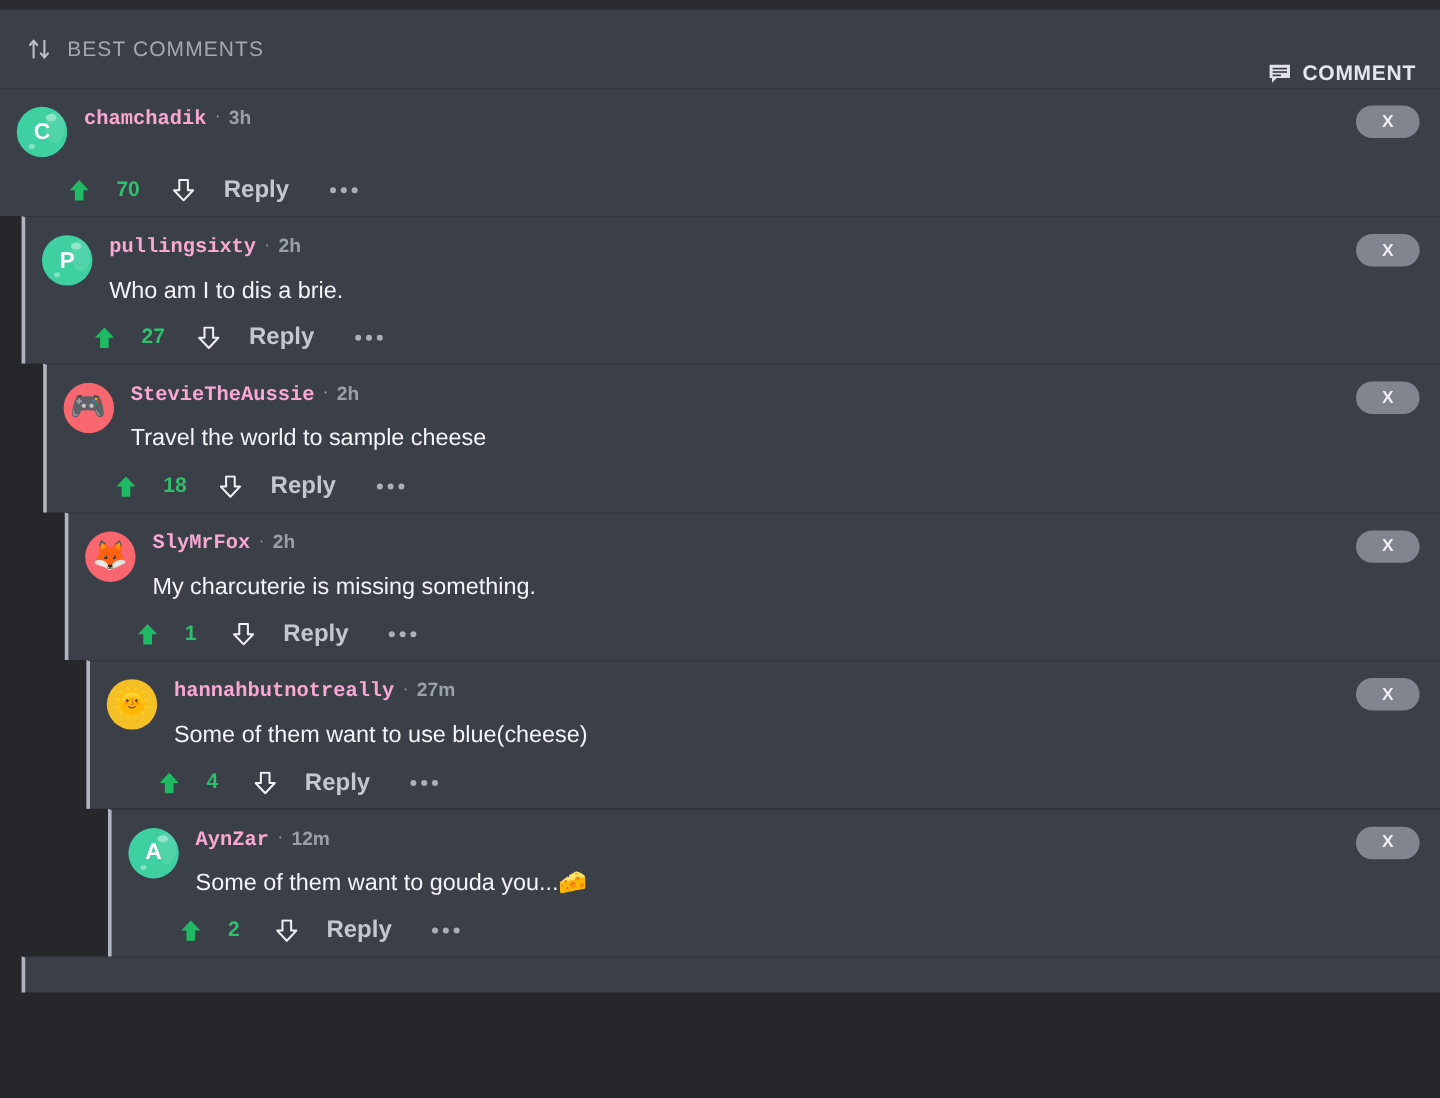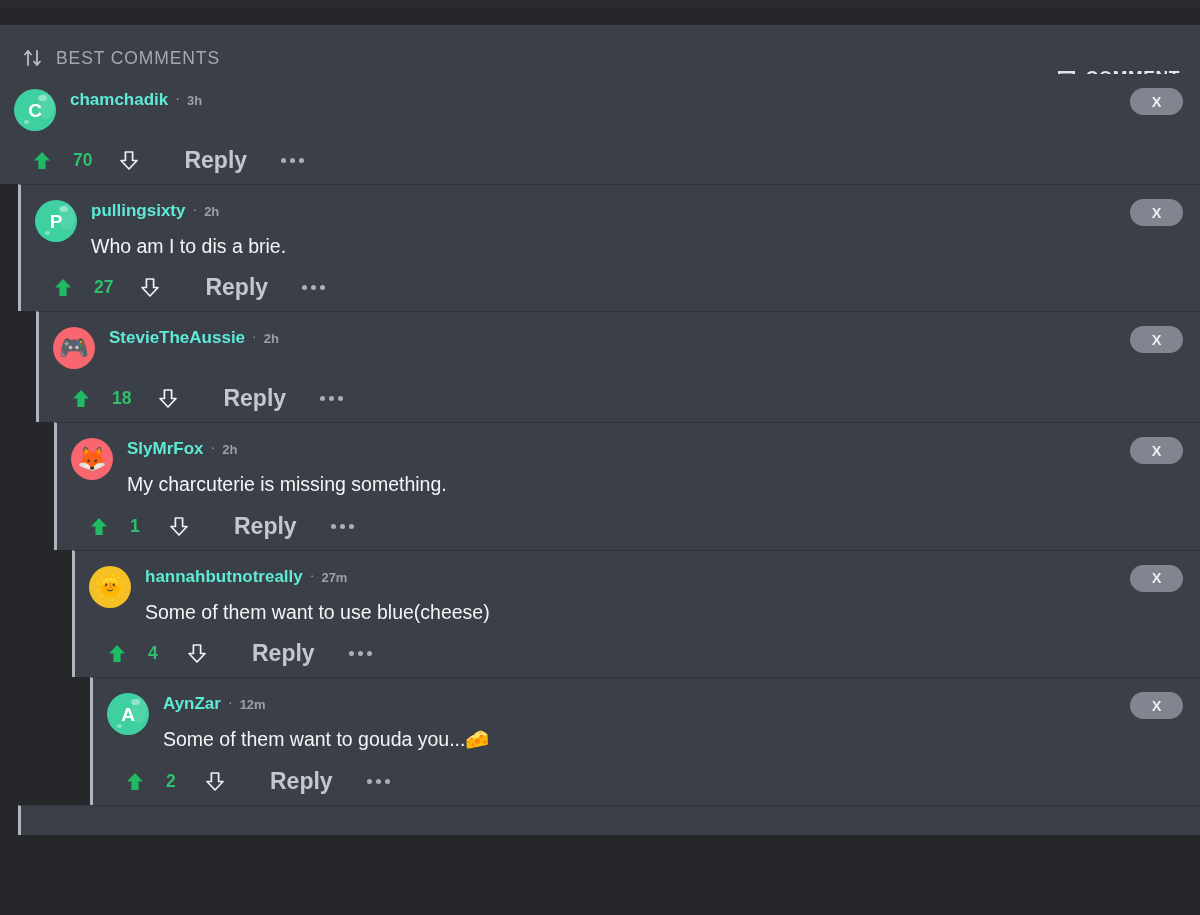--- a/index.html
+++ b/index.html
@@ -8,21 +8,21 @@
     background: #26272b;
     font-family: "Liberation Sans", sans-serif;
     overflow: hidden;
   }
   #app { position: relative; width: 1200px; height: 915px; background: #26272b; }
 
   .topstrip { position:absolute; top:0; left:0; width:1200px; height:8px; background:#292a2e; }
 
   
   .header {
-    position: absolute; top: 25px; left: 0; width: 1200px; height: 66px;
+    position: absolute; top: 8px; left: 0; width: 1200px; height: 66px;
     background: #3b3f48;
     display: flex; align-items: center; justify-content: space-between;
     padding: 0 20px 0 22px;
   }
   .sortgroup { display:flex; align-items:center; gap:12px; }
   .sort-icon { display:flex; align-items:center; color:#b9bdc4; }
   .sort-label {
     color:#a3a8b0; font-size:17.5px; letter-spacing:0.9px; font-weight:400;
   }
   .commentbtn { display:flex; align-items:center; gap:9px;margin-top:40px; }
@@ -59,34 +59,34 @@
     border-radius:50%;
     background: rgba(255,255,255,0.38);
   }
   .avatar .g1 { width:9px; height:6px; top:6px; right:9px; }
   .avatar .g2 { width:5px; height:4px; bottom:7px; left:10px; }
   .avatar .g3 { width:16px; height:26px; top:4px; right:2px; background:rgba(255,255,255,0.10); border-radius:50%; }
   .avatar .emoji { font-size:24px; line-height:1; position:relative; z-index:3; }
 
   .meta-col { margin-left: 14px; flex: 1 1 auto; min-width:0; }
   .byline { display:flex; align-items:baseline; gap:7px; line-height:1; padding-top:3px; }
-  .uname { color:#5eead4; font-size:17px; font-weight:bold; }
+  .uname { color:#f9a8d4; font-size:17px; font-weight:bold;font-family:Liberation Mono, monospace; }
   .dotsep { color:#9aa0a8; font-size:14px; position:relative; top:-2px; }
-  .age { color:#9aa0a8; font-size:13px; font-weight:bold; }
+  .age { color:#9aa0a8; font-size:16px; font-weight:bold; }
 
   .ctext {
     color:#f2f4f6; font-size:19.5px; margin-top:15px; line-height:1.25;
     word-wrap:break-word;
   }
 
-  .actions { display:flex; align-items:center; gap:0; margin-top:16px; padding-left:29px; }
+  .actions { display:flex; gap:0; margin-top:16px; padding-left:53px; }
   .upvote { color:#1fba63; display:flex; align-items:center; padding:0 4px; }
   .score { color:#2fbf6d; font-size:17.5px; font-weight:bold; margin:0 0 0 18px; min-width:12px; }
   .downvote { color:#eef0f2; display:flex; align-items:center; margin-left:24px; padding:0 4px; }
-  .reply { color:#c3c8cf; font-size:23px; font-weight:bold; margin-left:42px; }
+  .reply { color:#c3c8cf; font-size:20px; font-weight:bold; margin-left:20px; }
   .dots { display:flex; align-items:center; gap:4px; margin-left:32px; padding:4px 2px; }
   .dots i { width:5px; height:5px; border-radius:50%; background:#aab0b8; display:block; }
 
   .xbtn {
     position:absolute; top:14px; right:17px;
     width:53px; height:27px; border-radius:14px;
     background:#80858f;
     display:flex; align-items:center; justify-content:center;
     color:#eceef1; font-size:14.5px; font-weight:bold;
     border:none; cursor:pointer;
@@ -210,20 +210,21 @@
           <div class="row-head">
             <div class="avatar" style="background:#f8666f">
               <span class="emoji">🎮</span>
             </div>
             <div class="meta-col">
               <div class="byline">
                 <span class="uname">StevieTheAussie</span>
                 <span class="dotsep">·</span>
                 <span class="age">2h</span>
               </div>
+              <div class="ctext">Travel the world to sample cheese</div>
             </div>
           </div>
           <div class="actions">
             <span class="upvote">
               <svg width="18" height="19" viewBox="0 0 18 19" fill="currentColor">
                 <path d="M9 1 L17 9.5 H12.6 V18 H5.4 V9.5 H1 Z"></path>
               </svg>
             </span>
             <span class="score">18</span>
             <span class="downvote">

